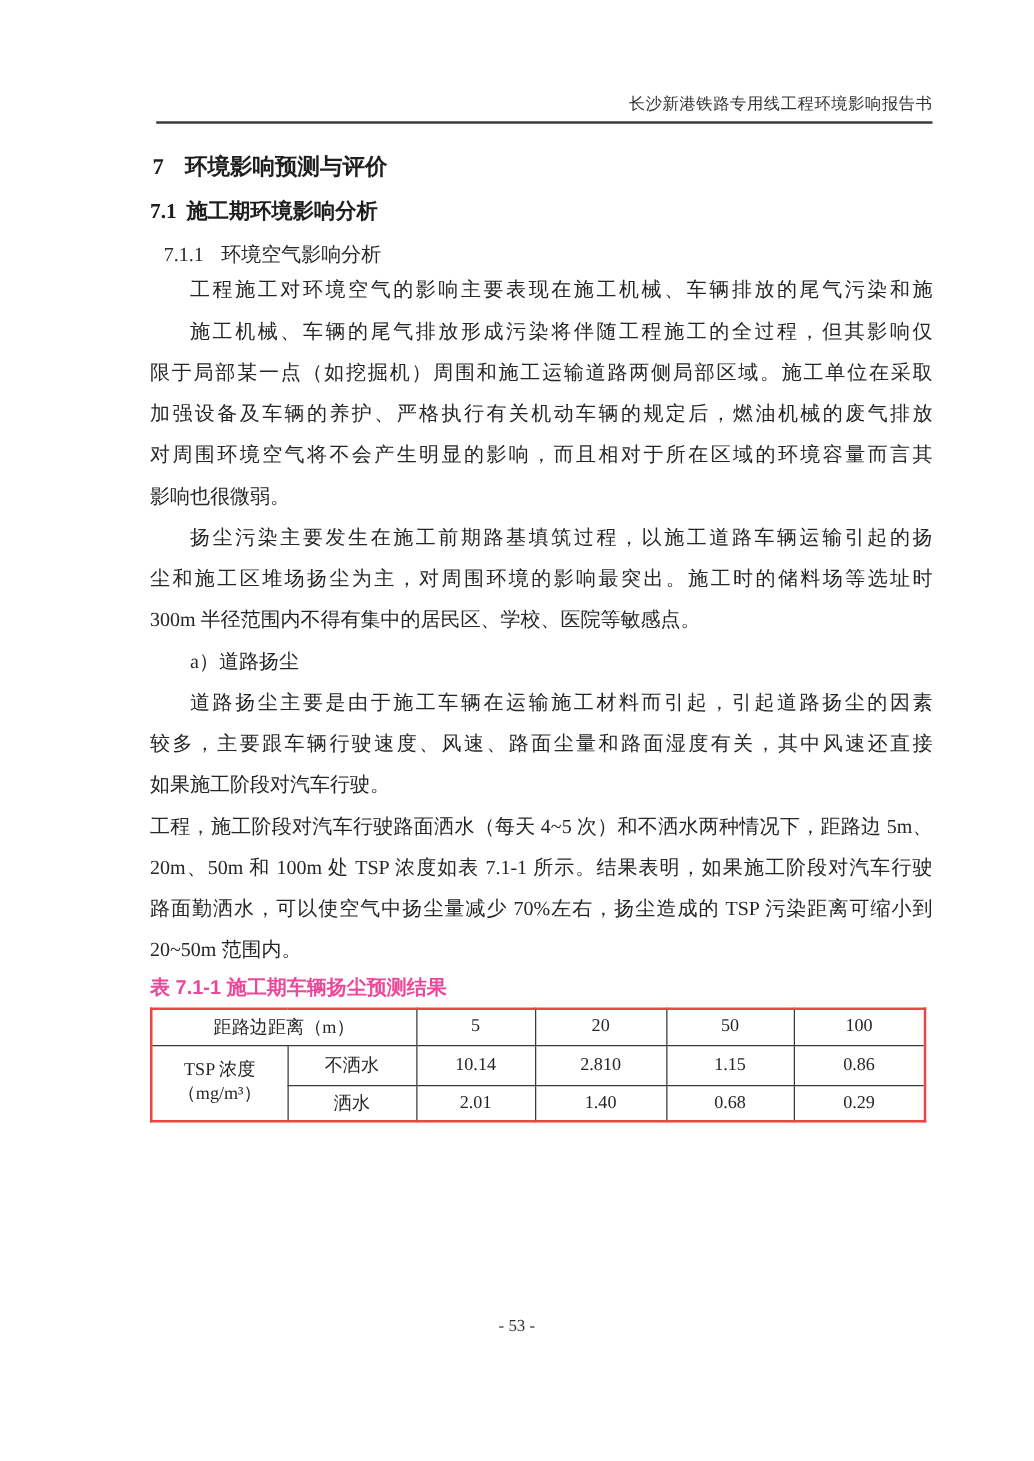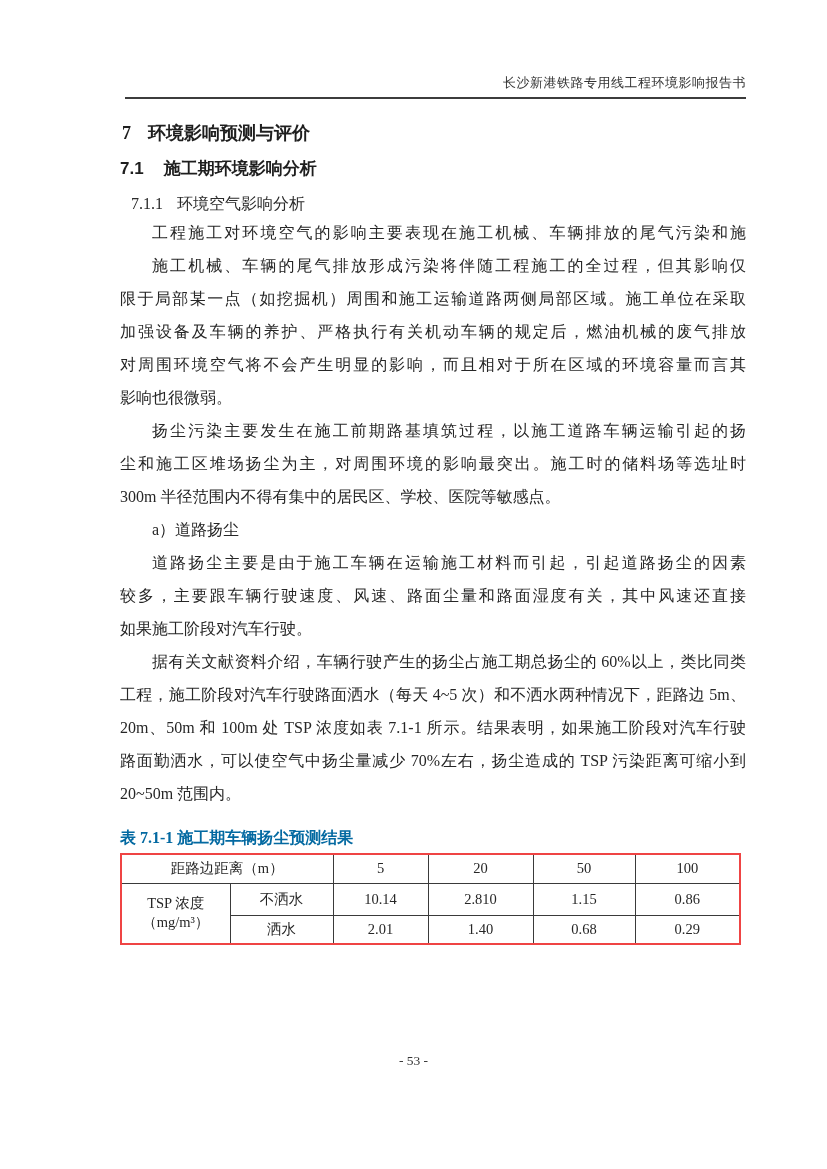--- a/index.html
+++ b/index.html
@@ -26,42 +26,42 @@
     position:absolute;left:122px;top:121px;
     font-family:"Liberation Sans","DejaVu Sans",sans-serif;
     font-weight:bold;font-size:18px;color:#1e1e1e;
   }
   .h1 .num{font-family:"Liberation Serif",serif;margin-right:17px;}
   .h2{
     position:absolute;left:120px;top:157px;
     font-family:"Liberation Sans","DejaVu Sans",sans-serif;
     font-weight:bold;font-size:17px;color:#1e1e1e;
   }
-  .h2 .num{font-family:Liberation Sans, sans-serif;margin-right:20px;}
+  .h2 .num{font-family:Liberation Serif, serif;margin-right:8px;}
   .h3{
     position:absolute;left:131px;top:194px;
     font-size:16px;color:#2a2a2a;
   }
   .h3 .num{margin-right:14px;}
   
   .body{
     position:absolute;left:120px;top:216px;width:626px;
     font-size:16px;color:#262626;
   }
   .ln{
     height:33px;line-height:33px;
     text-align:justify;text-align-last:justify;
     white-space:nowrap;overflow:visible;
   }
   .ln.short{text-align:left;text-align-last:left;white-space:normal;}
   .ln.indent{text-indent:32px;}
   .caption{
-    height:28px;line-height:28px;margin-top:14px;
-    font-family:Liberation Serif, serif;
-    font-weight:bold;font-size:16px;color:#0369a1;
+    height:28px;line-height:28px;margin-top:0;
+    font-family:Liberation Sans, sans-serif;
+    font-weight:bold;font-size:16px;color:#ec4899;
   }
   
   table.tbl{
     border-collapse:collapse;table-layout:fixed;
     width:619px;margin-top:1px;
     border:2px solid #ef4444;
   }
   table.tbl td{
     border:1px solid #3a3a3a;
     text-align:center;vertical-align:middle;
@@ -112,21 +112,20 @@
     <div class="ln indent">扬尘污染主要发生在施工前期路基填筑过程，以施工道路车辆运输引起的扬</div>
     <div class="ln">尘和施工区堆场扬尘为主，对周围环境的影响最突出。施工时的储料场等选址时</div>
     <div class="ln short">300m 半径范围内不得有集中的居民区、学校、医院等敏感点。</div>
 
     <div class="ln indent short">a）道路扬尘</div>
 
     <div class="ln indent">道路扬尘主要是由于施工车辆在运输施工材料而引起，引起道路扬尘的因素</div>
     <div class="ln">较多，主要跟车辆行驶速度、风速、路面尘量和路面湿度有关，其中风速还直接</div>
     <div class="ln short">如果施工阶段对汽车行驶。</div>
 
-    <div class="ln indent">据有关文献资料介绍，车辆行驶产生的扬尘占施工期总扬尘的 60%以上，类比同类</div>
     <div class="ln">工程，施工阶段对汽车行驶路面洒水（每天 4~5 次）和不洒水两种情况下，距路边 5m、</div>
     <div class="ln">20m、50m 和 100m 处 TSP 浓度如表 7.1-1 所示。结果表明，如果施工阶段对汽车行驶</div>
     <div class="ln">路面勤洒水，可以使空气中扬尘量减少 70%左右，扬尘造成的 TSP 污染距离可缩小到</div>
     <div class="ln short">20~50m 范围内。</div>
 
     <div class="caption">表 7.1-1 施工期车辆扬尘预测结果</div>
 
     <table class="tbl">
       <colgroup>
         <col style="width:109px">

